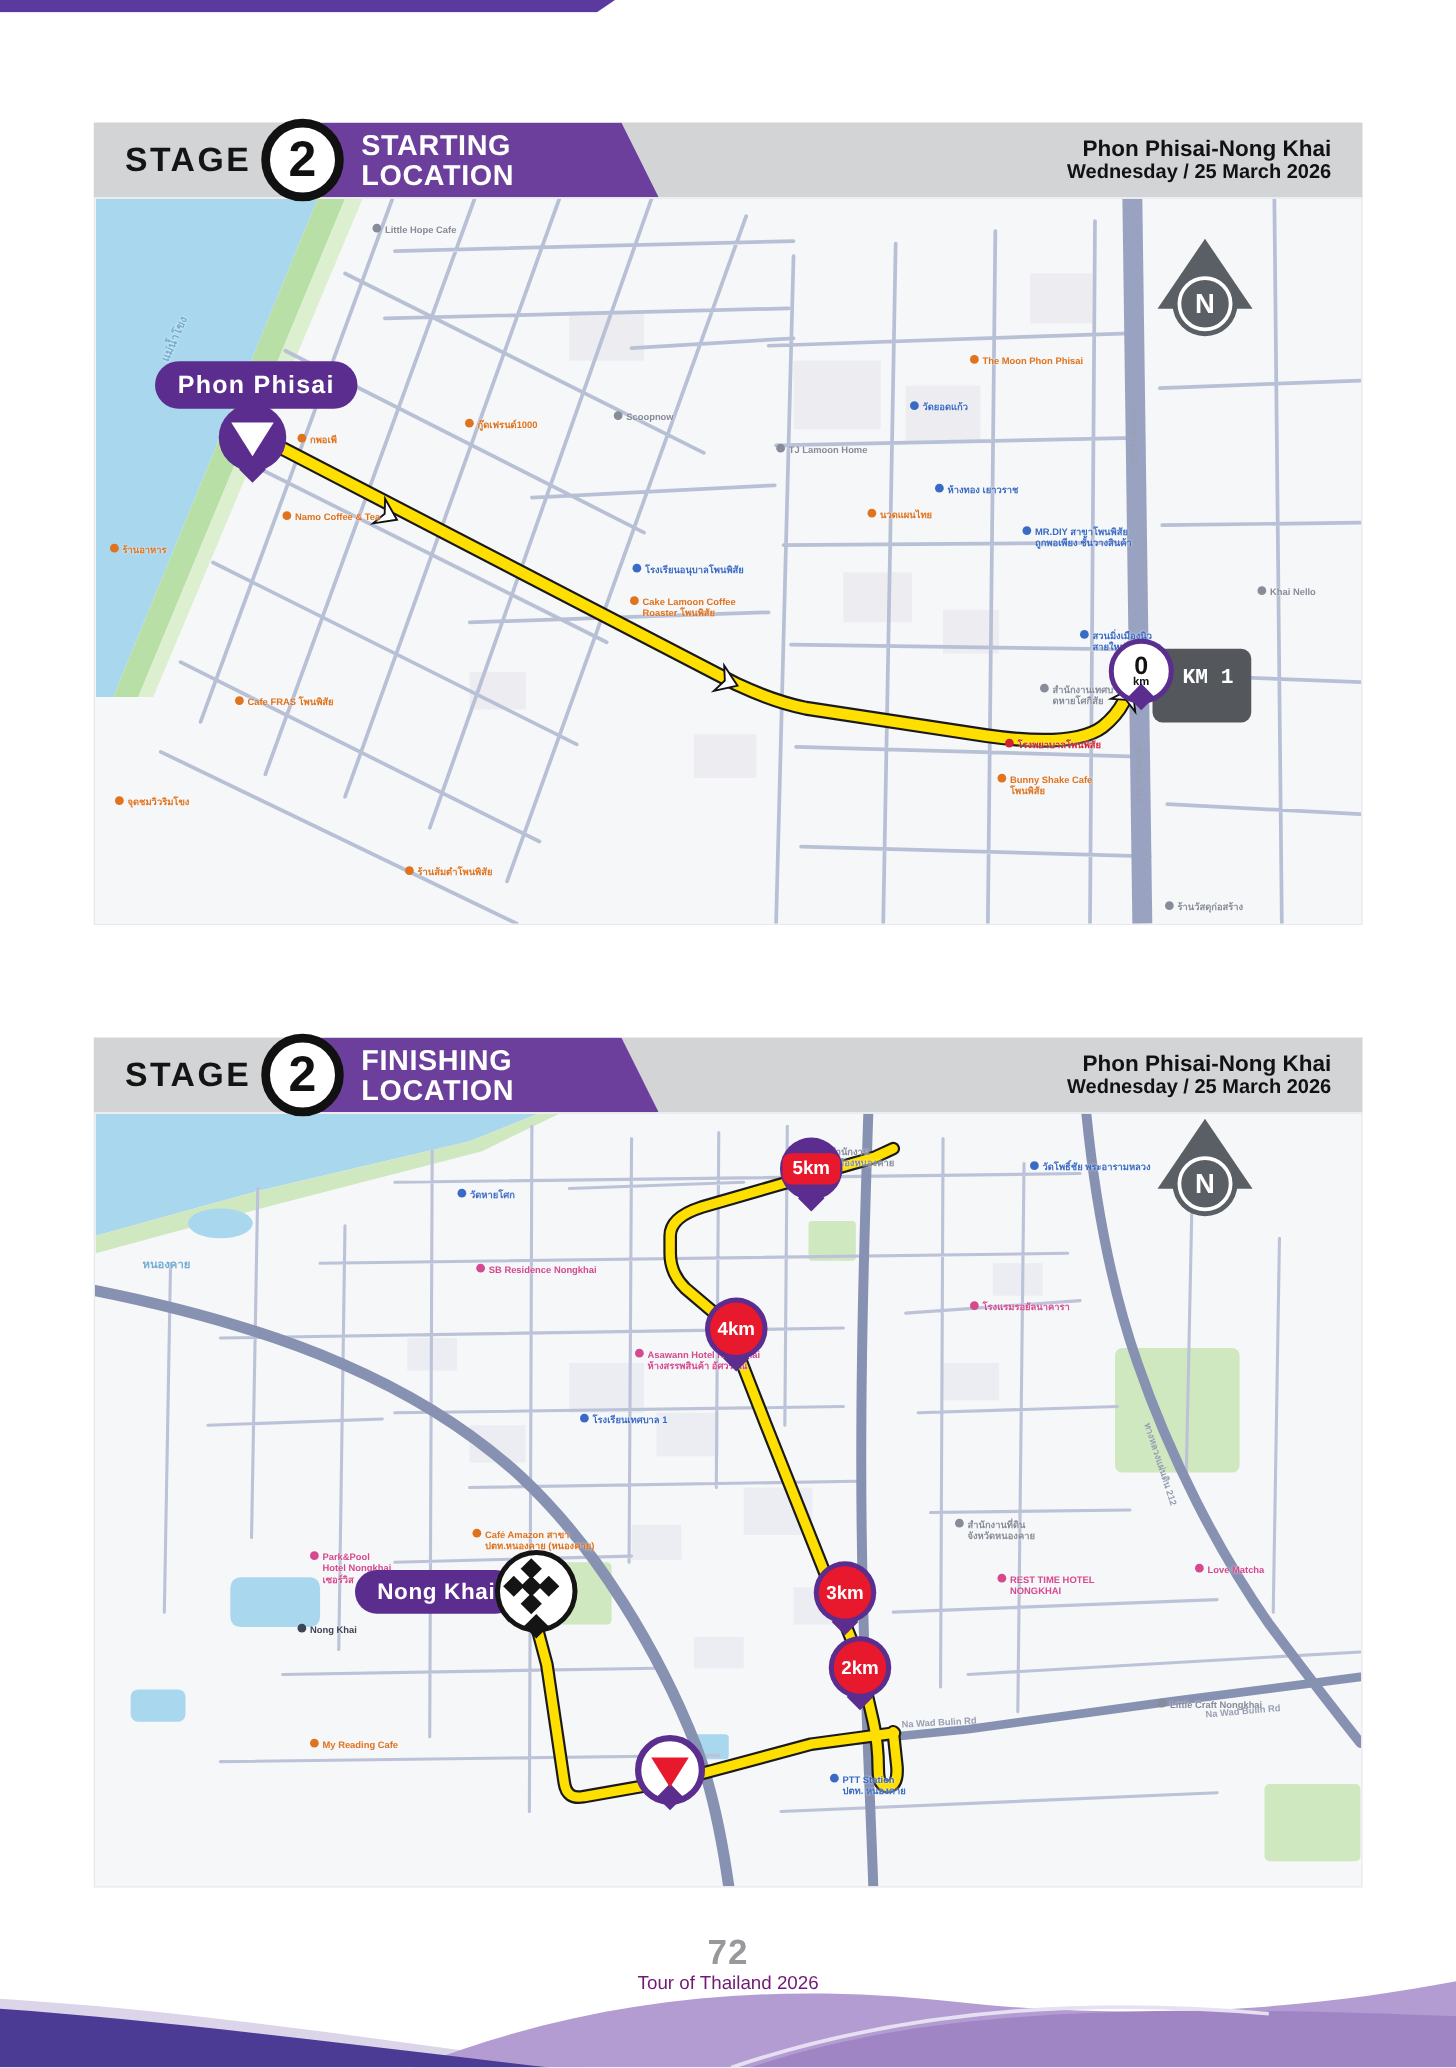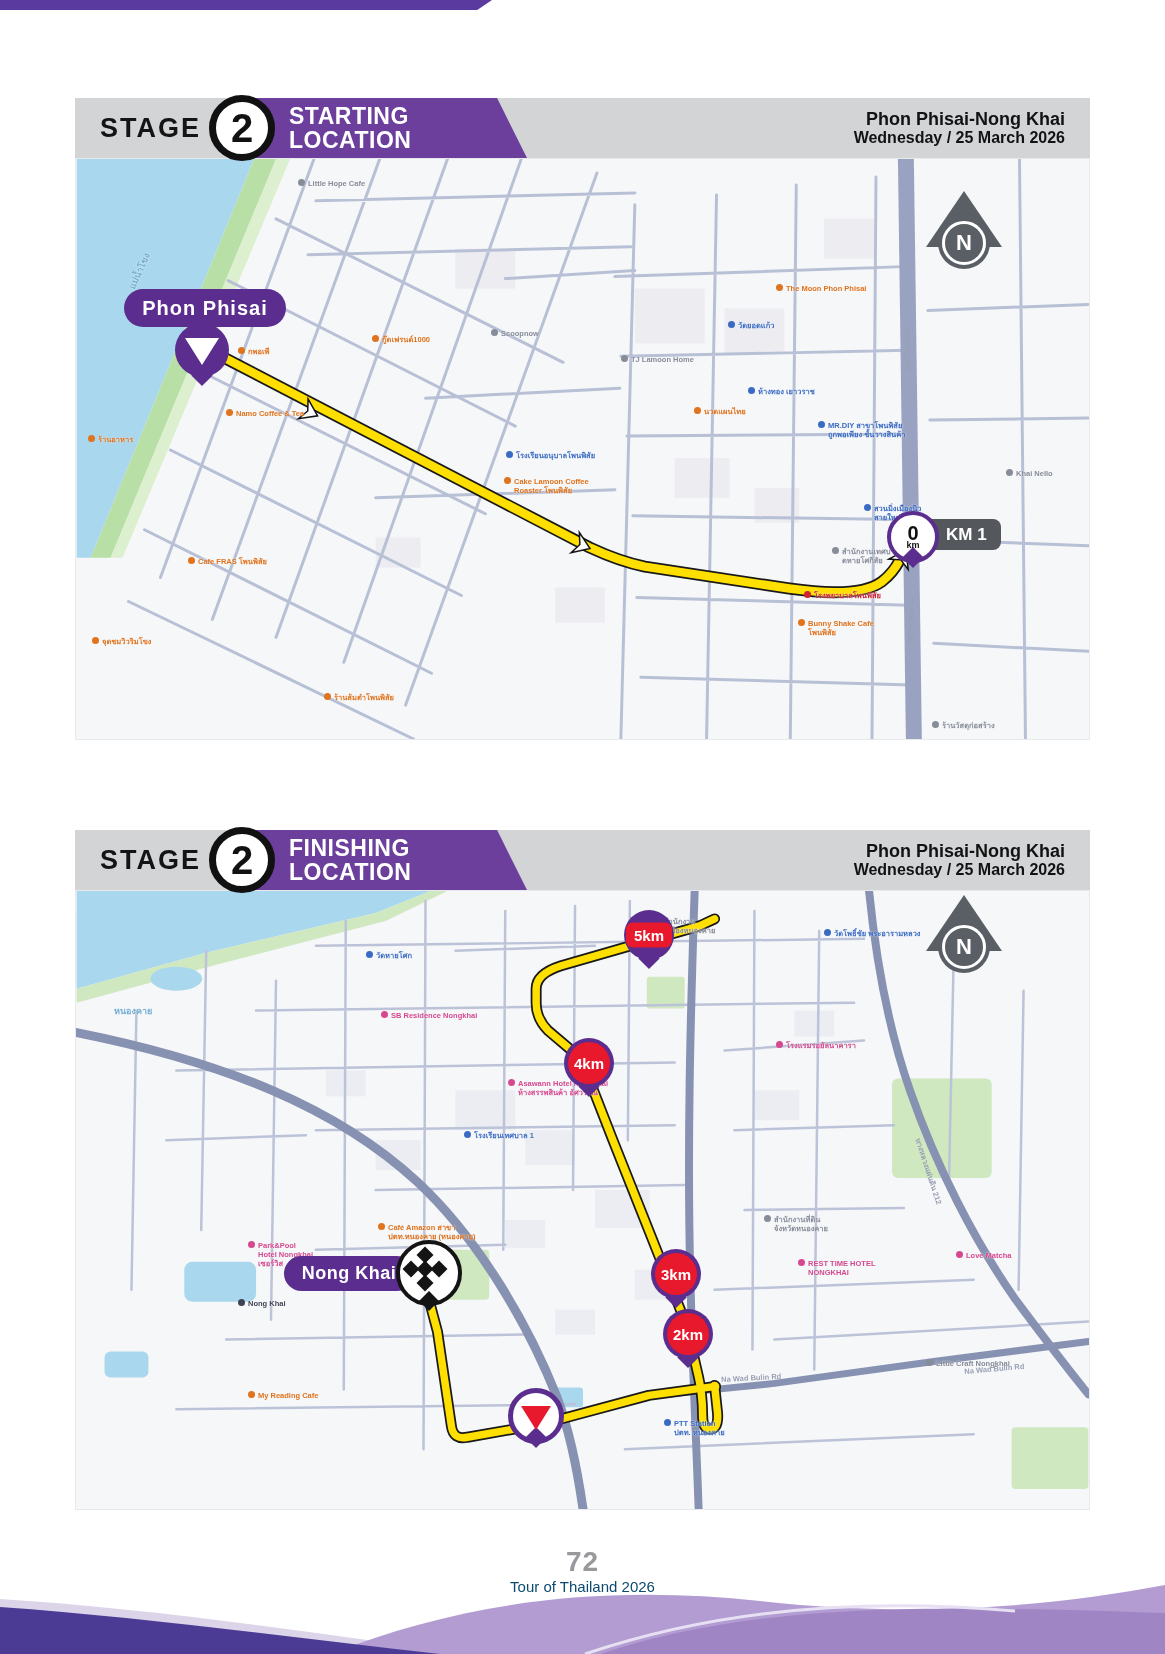--- a/index.html
+++ b/index.html
@@ -56,22 +56,22 @@
         border-radius:50%;z-index:4;}
   .tri-down-white{position:absolute;left:50%;top:15px;transform:translateX(-50%);
         width:0;height:0;border-left:17px solid transparent;border-right:17px solid transparent;
         border-top:27px solid #fff;}
 
   .zero-badge{position:absolute;left:811px;top:352px;width:44px;height:44px;background:#fff;
         border:4px solid #5b2d8e;border-radius:50%;z-index:4;display:flex;flex-direction:column;
         align-items:center;justify-content:center;}
   .zero-badge .z-top{font-size:20px;font-weight:800;line-height:16px;color:#111;}
   .zero-badge .z-km{font-size:9px;font-weight:800;line-height:9px;color:#111;}
-  .km-sign{position:absolute;left:846px;top:360px;height:31px;padding:0 14px 0 24px;background:#54575c;
-        color:#fff;font-weight:800;font-size:17px;border-radius:8px;display:flex;align-items:center;z-index:3;}
+  .km-sign{position:absolute;left:846px;top:360px;height:47px;padding:0 14px 12px 24px;background:#54575c;
+        color:#fff;font-weight:800;font-size:17px;border-radius:8px;display:flex;align-items:center;z-index:3;font-family:Liberation Mono, monospace;}
 
   .north{position:absolute;width:76px;height:110px;z-index:4;}
   #north1{left:850px;top:32px;} #north2{left:850px;top:4px;}
   .north .tri{width:0;height:0;border-left:38px solid transparent;border-right:38px solid transparent;
         border-bottom:56px solid #5a5f66;}
   .north .circ{position:absolute;left:50%;top:30px;transform:translateX(-50%);width:38px;height:38px;
         border-radius:50%;background:#5a5f66;border:3px solid #fff;box-shadow:0 0 0 4px #5a5f66;
         color:#fff;font-weight:800;font-size:22px;display:flex;align-items:center;justify-content:center;}
 
   .balloon{position:absolute;width:50px;height:50px;border-radius:50%;background:#5b2d8e;
@@ -88,21 +88,21 @@
   .redtri-marker{position:absolute;left:432px;top:497px;width:46px;height:46px;background:#fff;
         border:5px solid #5b2d8e;border-radius:50%;z-index:5;}
   .redtri-marker .tri{position:absolute;left:50%;top:13px;transform:translateX(-50%);
         width:0;height:0;border-left:15px solid transparent;border-right:15px solid transparent;
         border-top:24px solid #e8192c;}
 
   
   .pagenum{position:absolute;left:0;right:0;top:1546px;text-align:center;
         font-size:28px;font-weight:800;color:#97999d;letter-spacing:1px;}
   .foottitle{position:absolute;left:0;right:0;top:1578px;text-align:center;
-        font-size:15px;font-weight:400;color:#0c4a6e;}
+        font-size:15px;font-weight:400;color:#701a75;}
   .waves{position:absolute;left:0;bottom:0;}
 </style>
 </head>
 <body>
 
 <div class="topstripe"></div>
 
 <section>
   <div class="hdr" id="hdr1">
     <div class="stage">STAGE</div>

